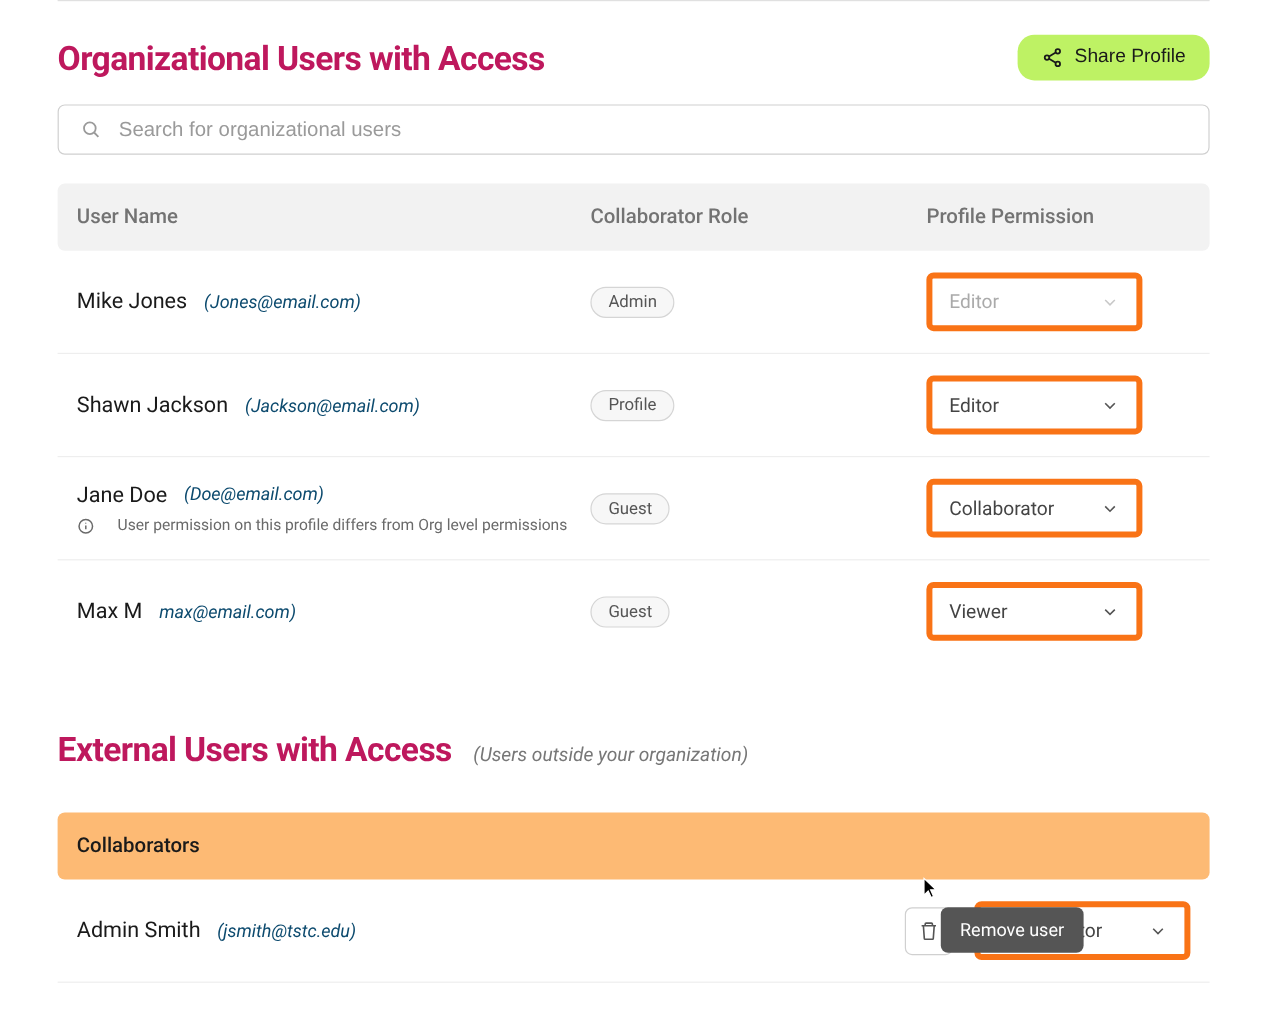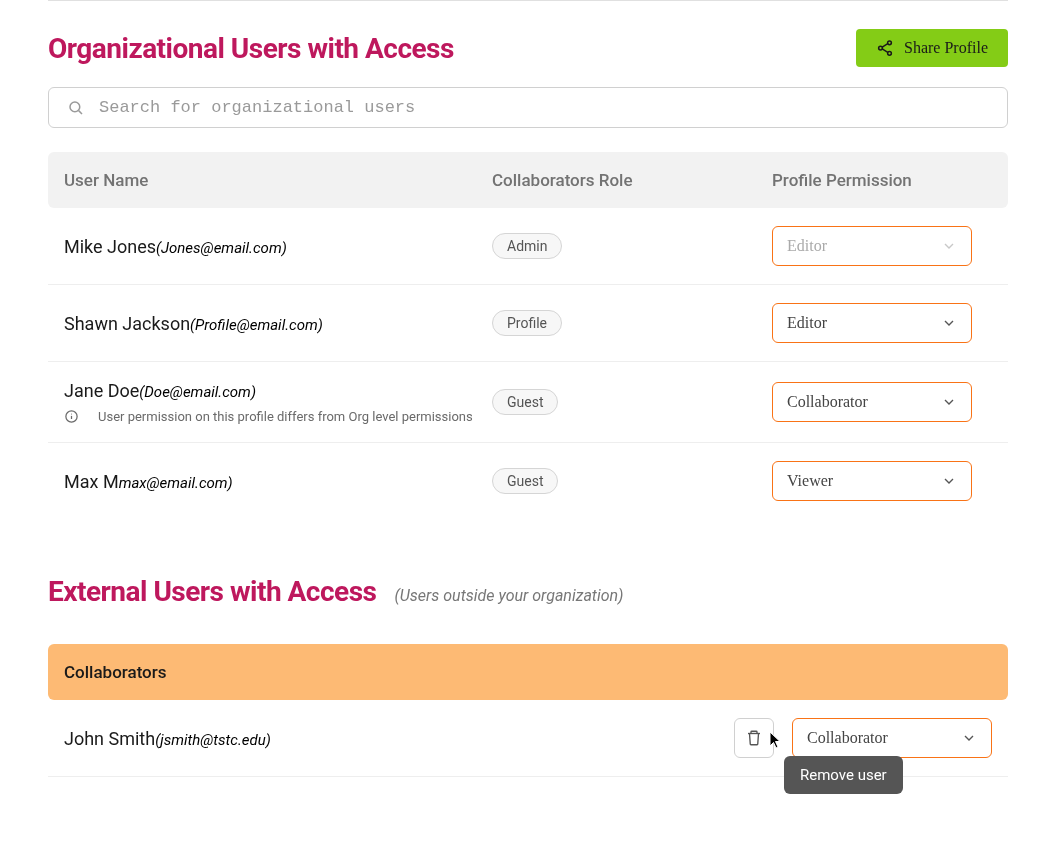--- a/index.html
+++ b/index.html
@@ -32,47 +32,45 @@
     .section-title {
       font-size: 28px;
       font-weight: 700;
       letter-spacing: -0.5px;
       color: #be185d;
     }
     .share-btn {
       display: inline-flex;
       align-items: center;
       gap: 10px;
-      background: #84cc16;
+      background: #bef264;
       border: none;
-      border-radius: 4px;
+      border-radius: 14px;
       padding: 10px 20px;
       font-size: 16px;
       color: #1a1a1a;
       cursor: pointer;
       font-weight: 500;
-      font-family: Liberation Serif, serif;
     }
     .search-box {
       display: flex;
       align-items: center;
       border: 1px solid #d0d0d0;
       border-radius: 6px;
       padding: 10px 18px;
       margin-bottom: 24px;
       background: #fff;
     }
     .search-box input {
       flex: 1;
       border: none;
       outline: none;
       font-size: 17px;
       color: #1a1a1a;
       margin-left: 14px;
-      font-family: Liberation Mono, monospace;
     }
     .search-box input::placeholder {
       color: #9a9a9a;
     }
     .icon-search, .icon-share, .icon-info, .icon-trash, .icon-chevron-down {
       display: inline-flex;
       align-items: center;
       justify-content: center;
     }
 
@@ -93,30 +91,31 @@
       align-items: center;
       border-bottom: 1px solid #eeeeee;
     }
     .user-name-cell {
       display: flex;
       flex-direction: column;
       gap: 8px;
     }
     .user-name-line {
       display: flex;
-      align-items: flex-end;
+      align-items: center;
+      gap: 14px;
     }
     .user-name {
       font-size: 18px;
       color: #1a1a1a;
     }
     .user-email {
       font-size: 15px;
       font-style: italic;
-      color: #000000;
+      color: #0c4a6e;
     }
     .note-line {
       display: flex;
       align-items: center;
       gap: 19px;
       font-size: 13px;
       color: #6a6a6a;
     }
     .role-badge {
       display: inline-block;
@@ -124,27 +123,26 @@
       background: #f7f7f7;
       border-radius: 16px;
       font-size: 14px;
       color: #555;
       padding: 4px 14px;
     }
     .dropdown {
       display: flex;
       align-items: center;
       justify-content: space-between;
-      border: 1px solid #f97316;
+      border: 5px solid #f97316;
       border-radius: 6px;
       padding: 10px 14px;
       background: #fff;
       cursor: pointer;
-      width: 200px;
-      font-family: Liberation Serif, serif;
+      width: 180px;
     }
     .dropdown.disabled {
       color: #aaaaaa;
     }
     .dropdown-label {
       font-size: 16px;
       color: #444;
     }
     .dropdown.disabled .dropdown-label {
       color: #aaaaaa;
@@ -243,21 +241,21 @@
       <svg width="18" height="18" viewBox="0 0 24 24" fill="none" stroke="#9a9a9a" stroke-width="2">
         <circle cx="10.5" cy="10.5" r="6.5"></circle>
         <line x1="20" y1="20" x2="15.5" y2="15.5"></line>
       </svg>
     </span>
     <input type="text" placeholder="Search for organizational users" style="">
   </div>
 
   <div class="table-header">
     <div>User Name</div>
-    <div>Collaborators Role</div>
+    <div>Collaborator Role</div>
     <div>Profile Permission</div>
   </div>
 
   <div class="table-row">
     <div class="user-name-cell">
       <div class="user-name-line">
         <span class="user-name">Mike Jones</span>
         <span class="user-email">(Jones@email.com)</span>
       </div>
     </div>
@@ -271,21 +269,21 @@
             </svg>
         </span>
       </div>
     </div>
   </div>
 
   <div class="table-row">
     <div class="user-name-cell">
       <div class="user-name-line">
         <span class="user-name">Shawn Jackson</span>
-        <span class="user-email">(Profile@email.com)</span>
+        <span class="user-email">(Jackson@email.com)</span>
       </div>
     </div>
     <div><span class="role-badge">Profile</span></div>
     <div>
       <div class="dropdown">
         <span class="dropdown-label">Editor</span>
         <span class="icon-chevron-down">
           <svg width="16" height="16" viewBox="0 0 24 24" fill="none" stroke="#555" stroke-width="2">
               <polyline points="6 9 12 15 18 9"></polyline>
             </svg>
@@ -348,21 +346,21 @@
 
   <div class="section2-header">
     <h2 class="section-title">External Users with Access</h2>
     <span class="section2-subtitle">(Users outside your organization)</span>
   </div>
 
   <div class="collab-header">Collaborators</div>
 
   <div class="collab-row">
     <div class="user-name-line">
-      <span class="user-name">John Smith</span>
+      <span class="user-name">Admin Smith</span>
       <span class="user-email">(jsmith@tstc.edu)</span>
     </div>
     <div class="collab-actions">
       <button class="trash-btn">
         <span class="icon-trash">
           <svg width="18" height="18" viewBox="0 0 24 24" fill="none" stroke="#555" stroke-width="1.8">
             <polyline points="4 6 20 6"></polyline>
             <path d="M8 6 V4 a1 1 0 0 1 1-1 h6 a1 1 0 0 1 1 1 V6"></path>
             <path d="M6 6 l1 14 a1 1 0 0 0 1 1 h8 a1 1 0 0 0 1-1 l1-14"></path>
           </svg>

